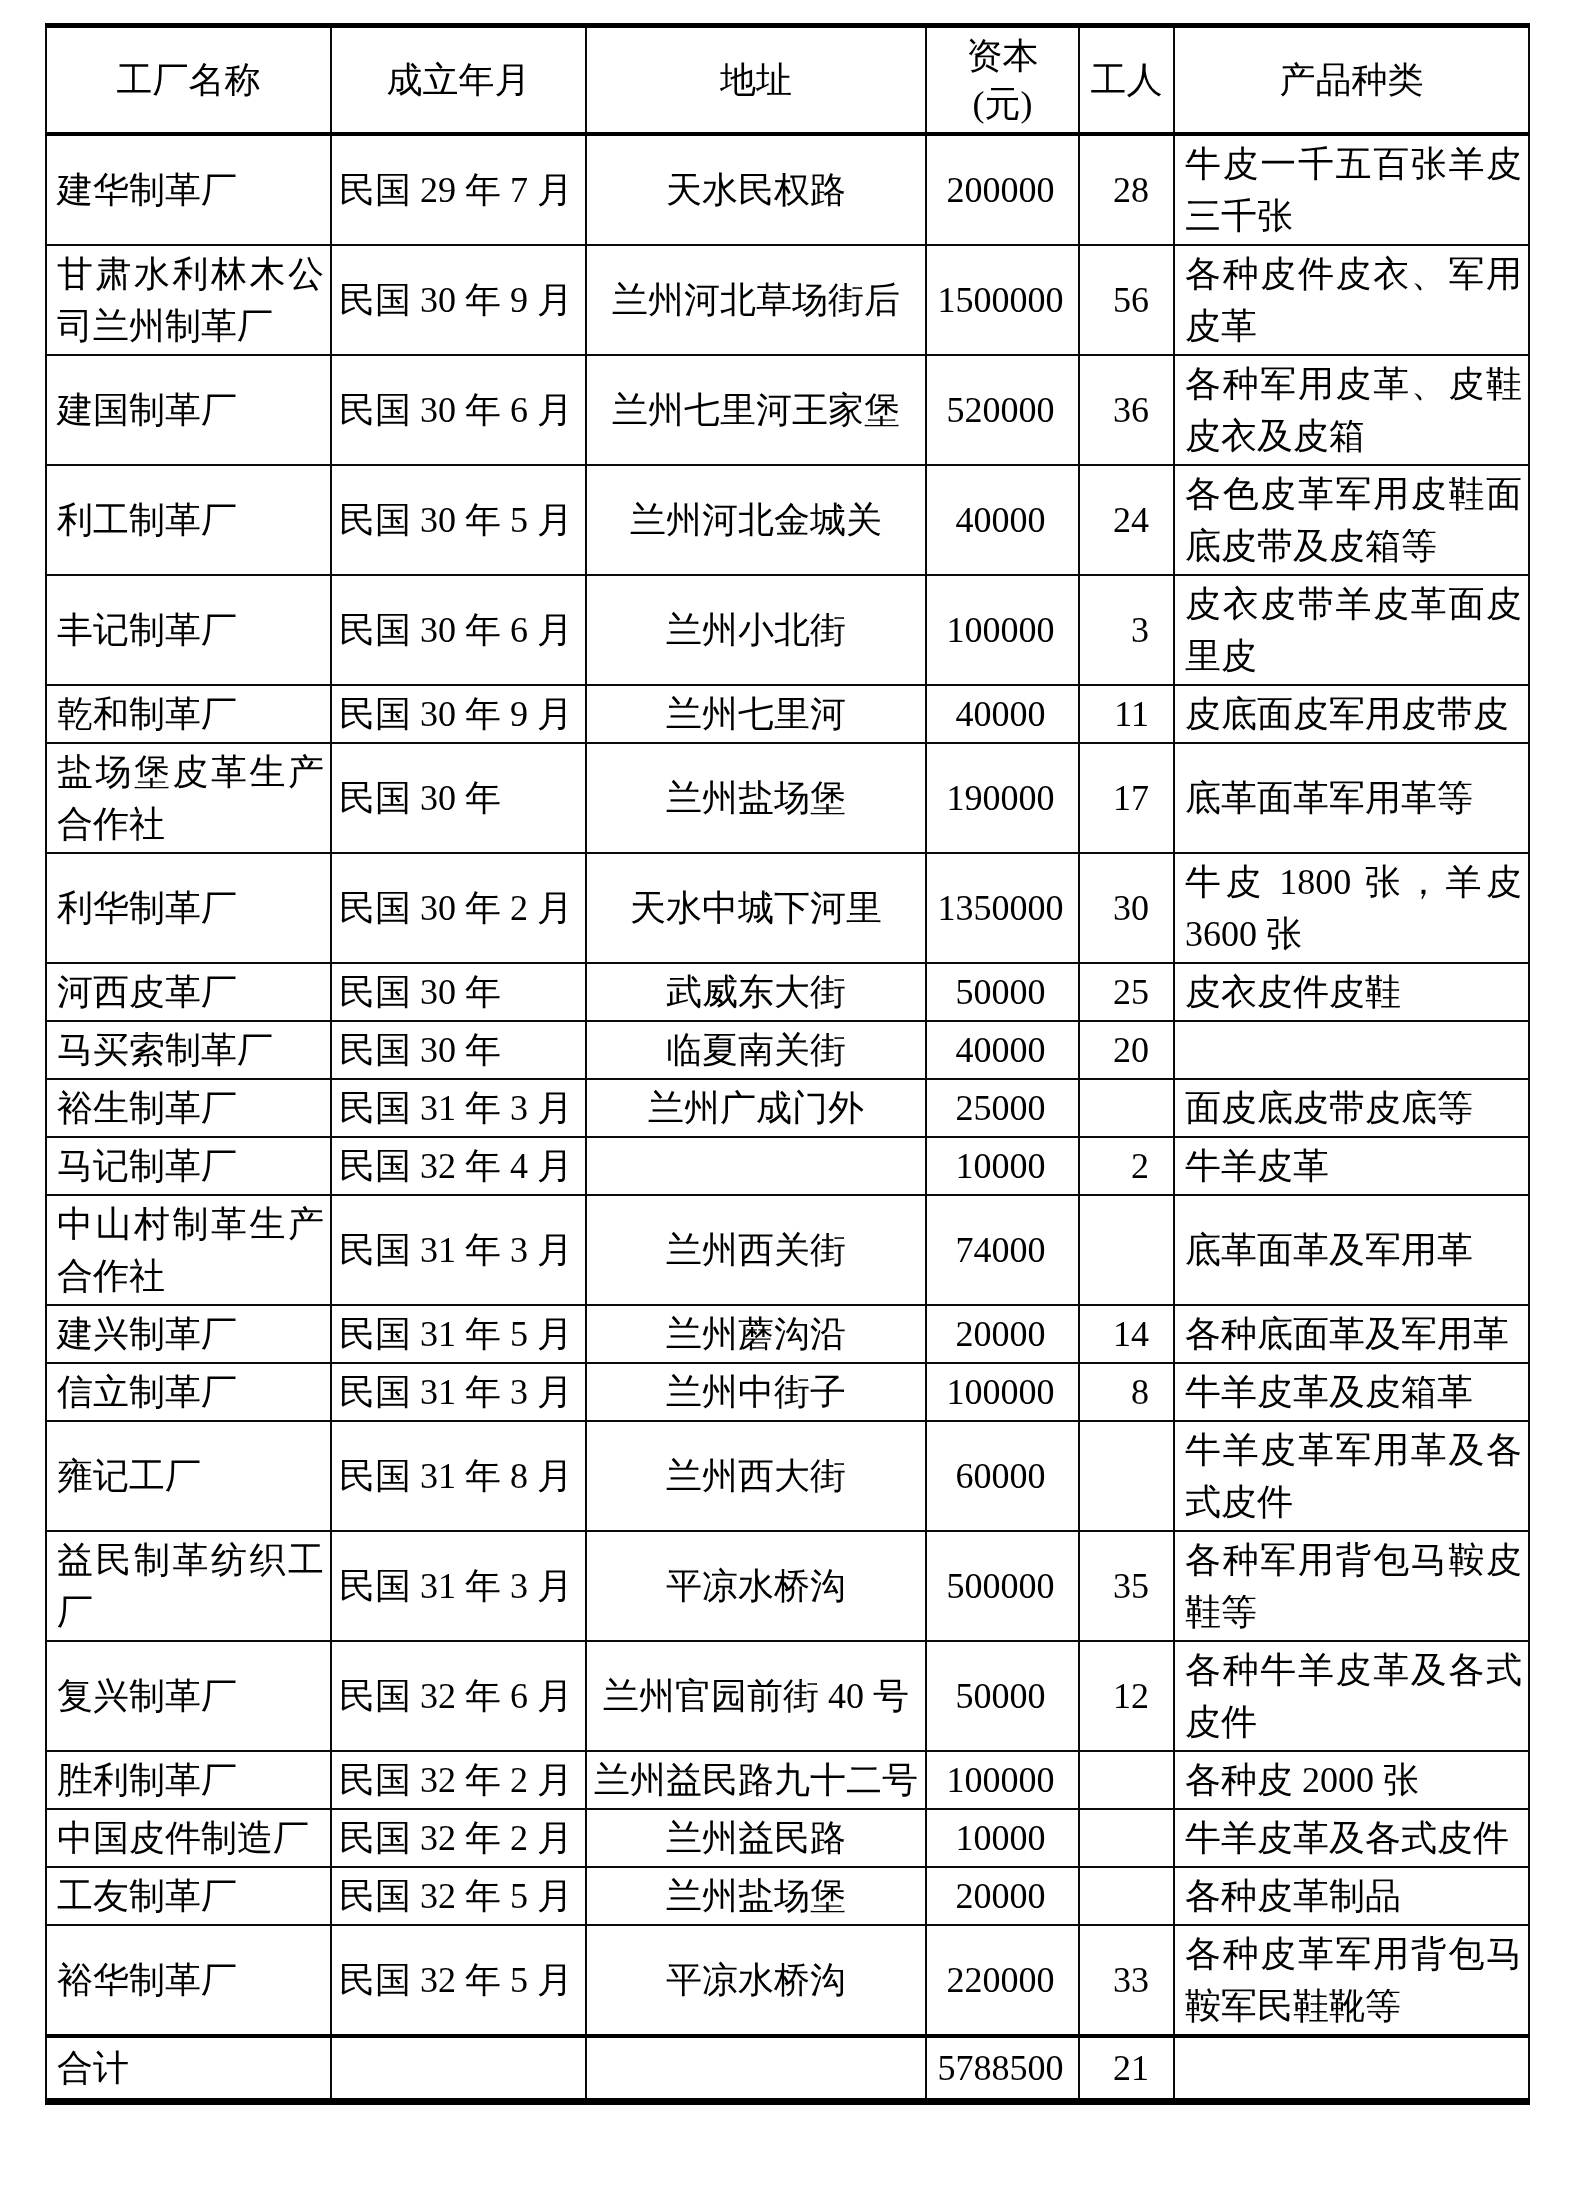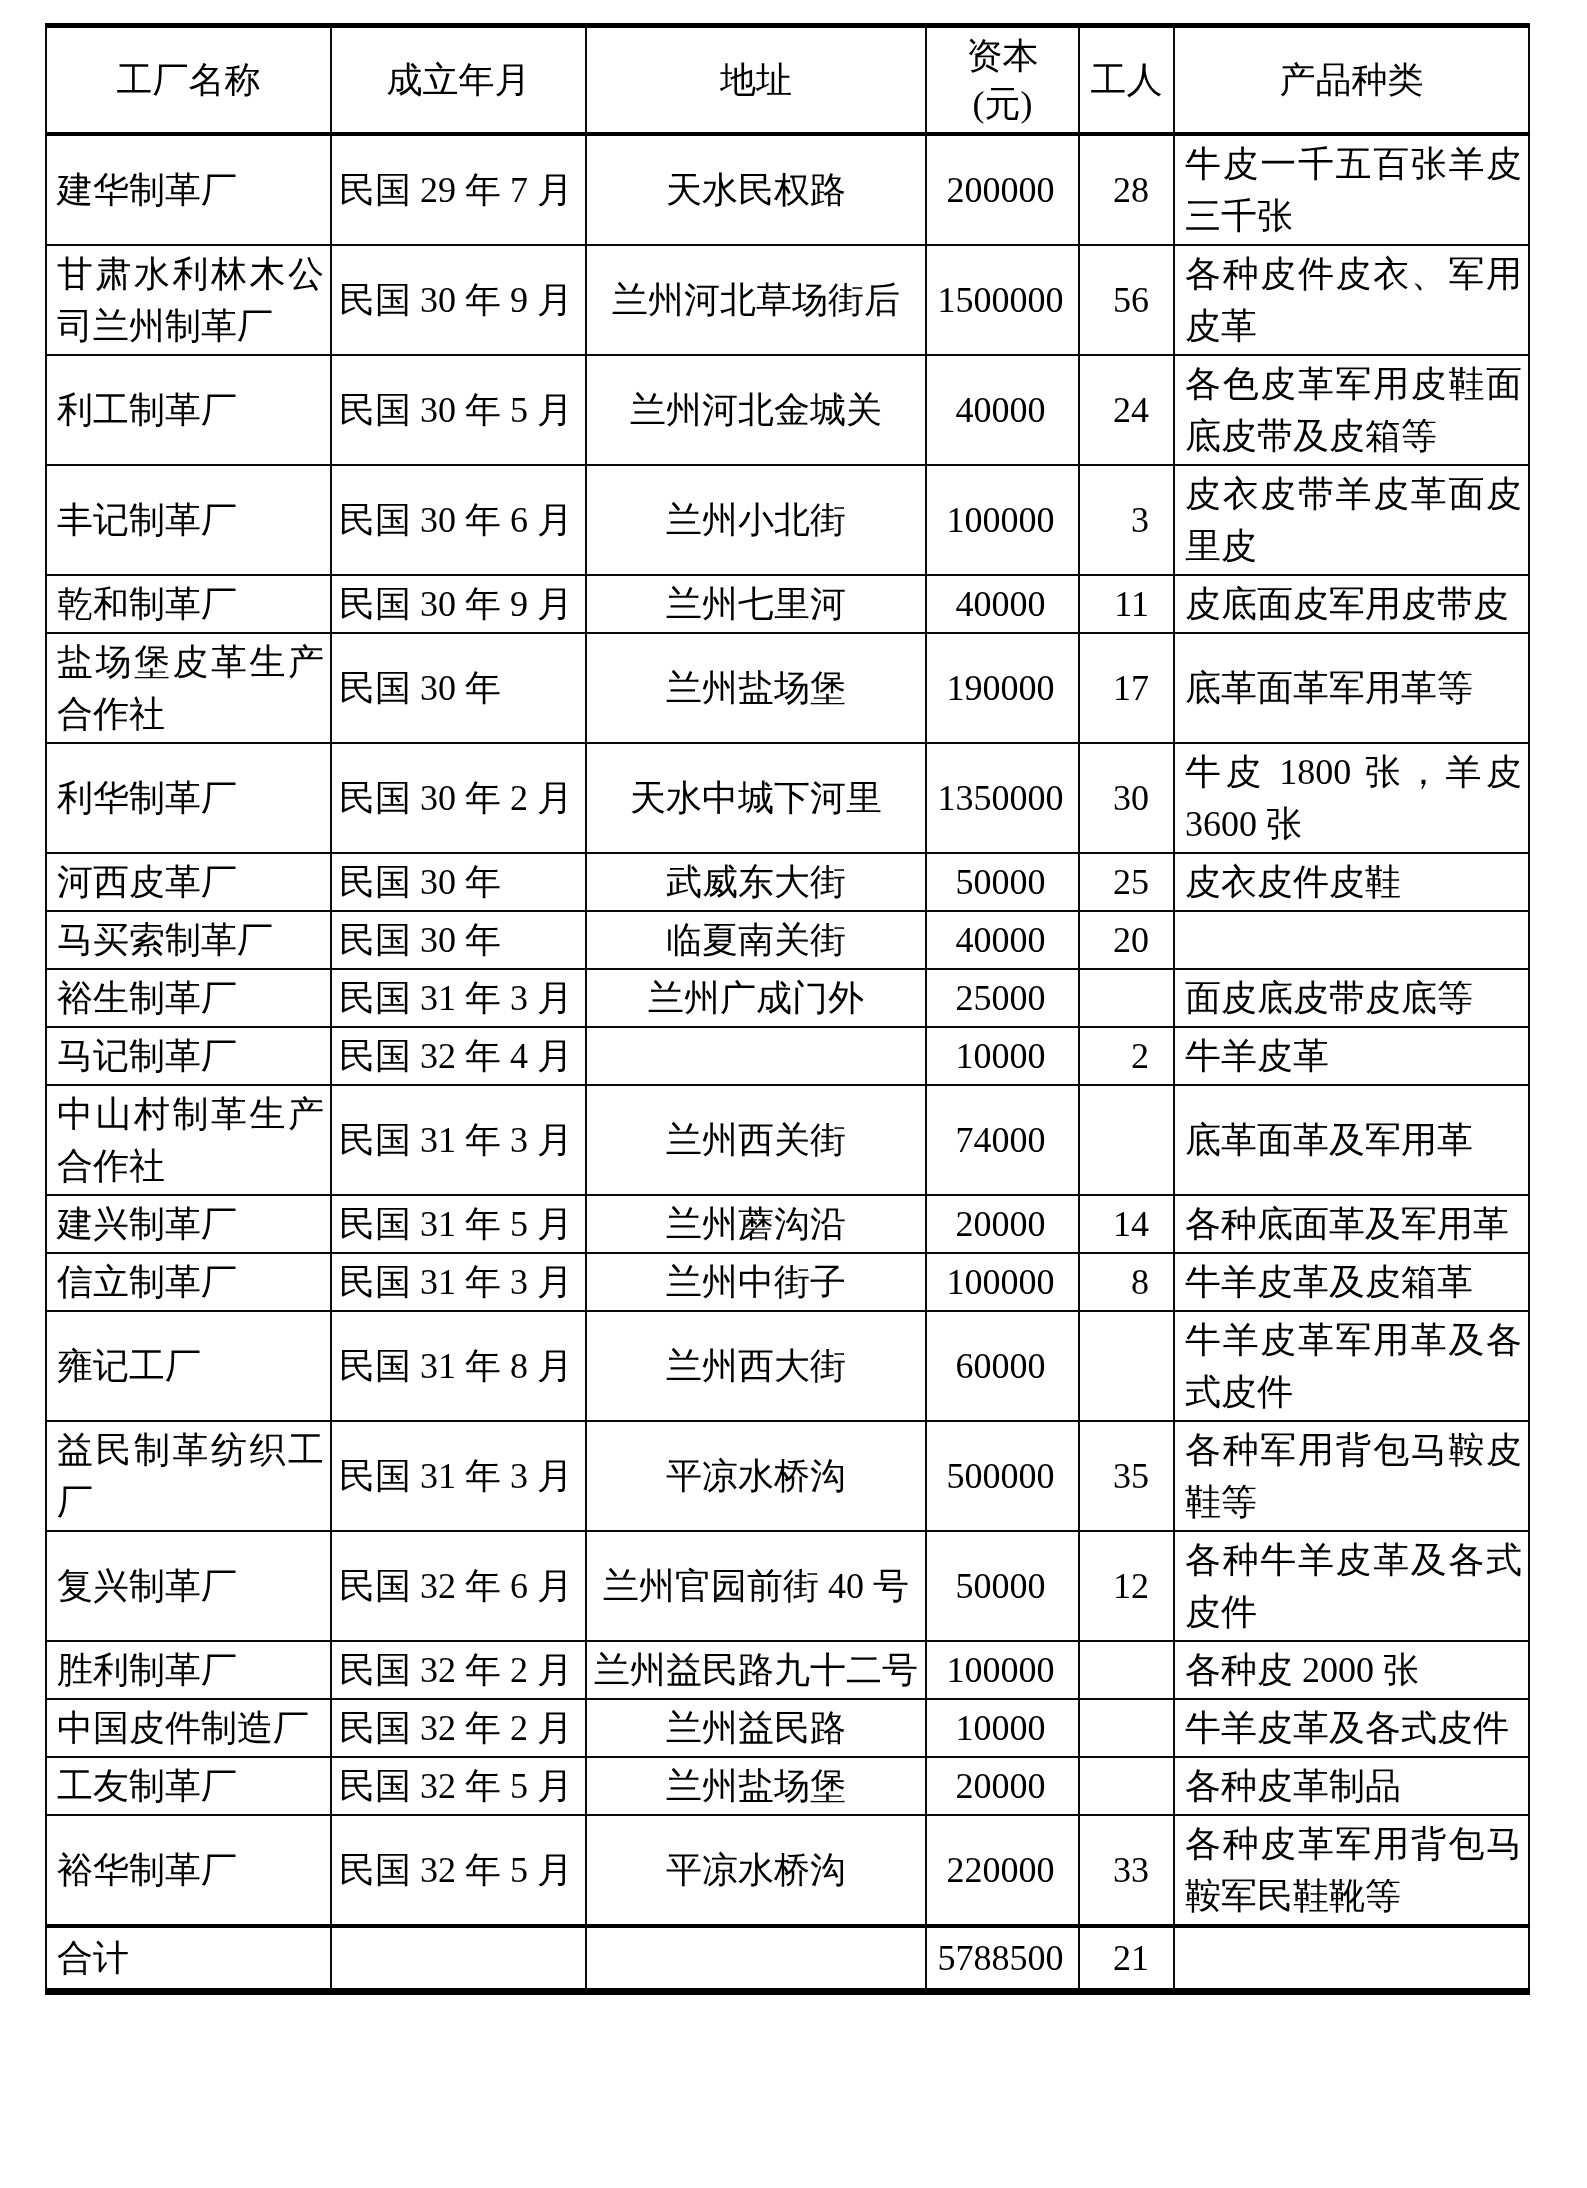--- a/index.html
+++ b/index.html
@@ -110,20 +110,28 @@
         </tr>
         <tr>
           <td class="col-name">甘肃水利林木公司兰州制革厂</td>
           <td class="col-founded">民国 30 年 9 月</td>
           <td class="col-address">兰州河北草场街后</td>
           <td class="col-capital">1500000</td>
           <td class="col-workers">56</td>
           <td class="col-products">各种皮件皮衣、军用皮革</td>
         </tr>
         <tr>
+          <td class="col-name">建国制革厂</td>
+          <td class="col-founded">民国 30 年 6 月</td>
+          <td class="col-address">兰州七里河王家堡</td>
+          <td class="col-capital">520000</td>
+          <td class="col-workers">36</td>
+          <td class="col-products">各种军用皮革、皮鞋皮衣及皮箱</td>
+        </tr>
+        <tr>
           <td class="col-name">利工制革厂</td>
           <td class="col-founded">民国 30 年 5 月</td>
           <td class="col-address">兰州河北金城关</td>
           <td class="col-capital">40000</td>
           <td class="col-workers">24</td>
           <td class="col-products">各色皮革军用皮鞋面底皮带及皮箱等</td>
         </tr>
         <tr>
           <td class="col-name">丰记制革厂</td>
           <td class="col-founded">民国 30 年 6 月</td>

